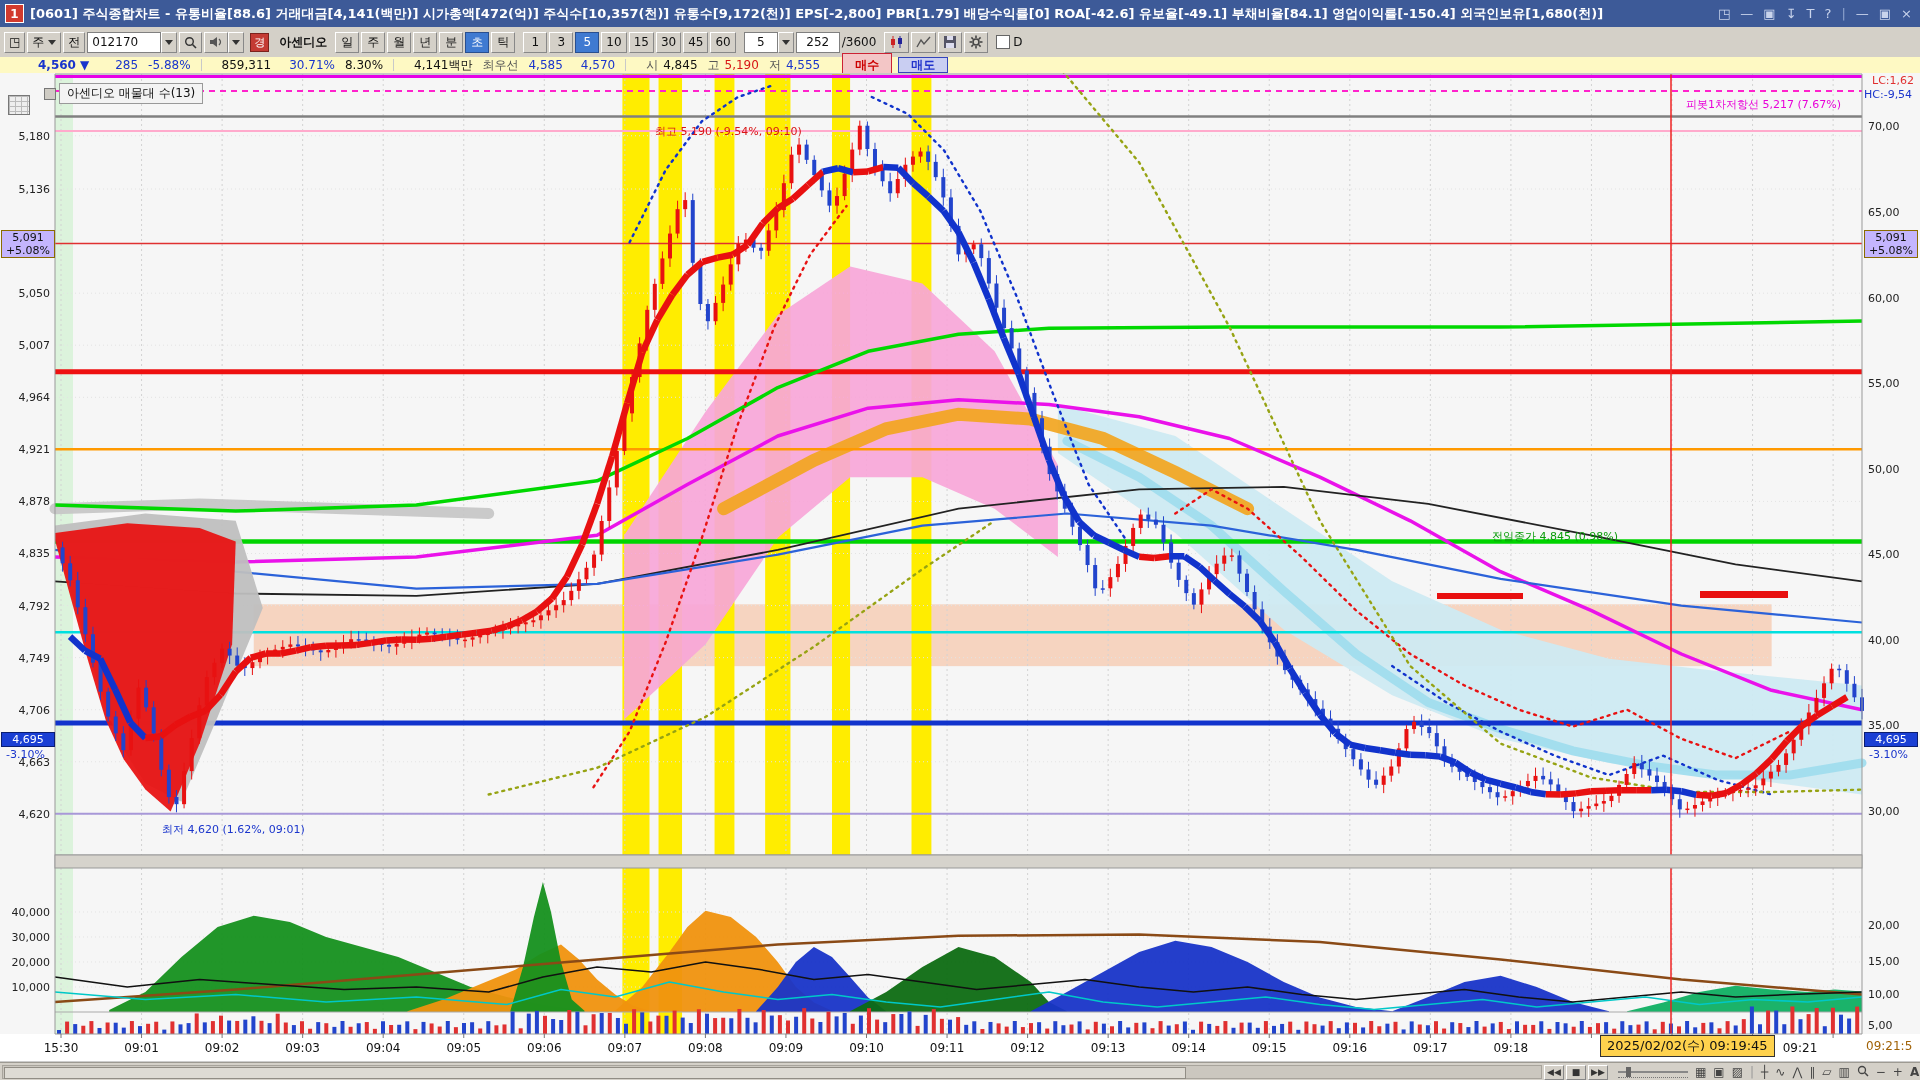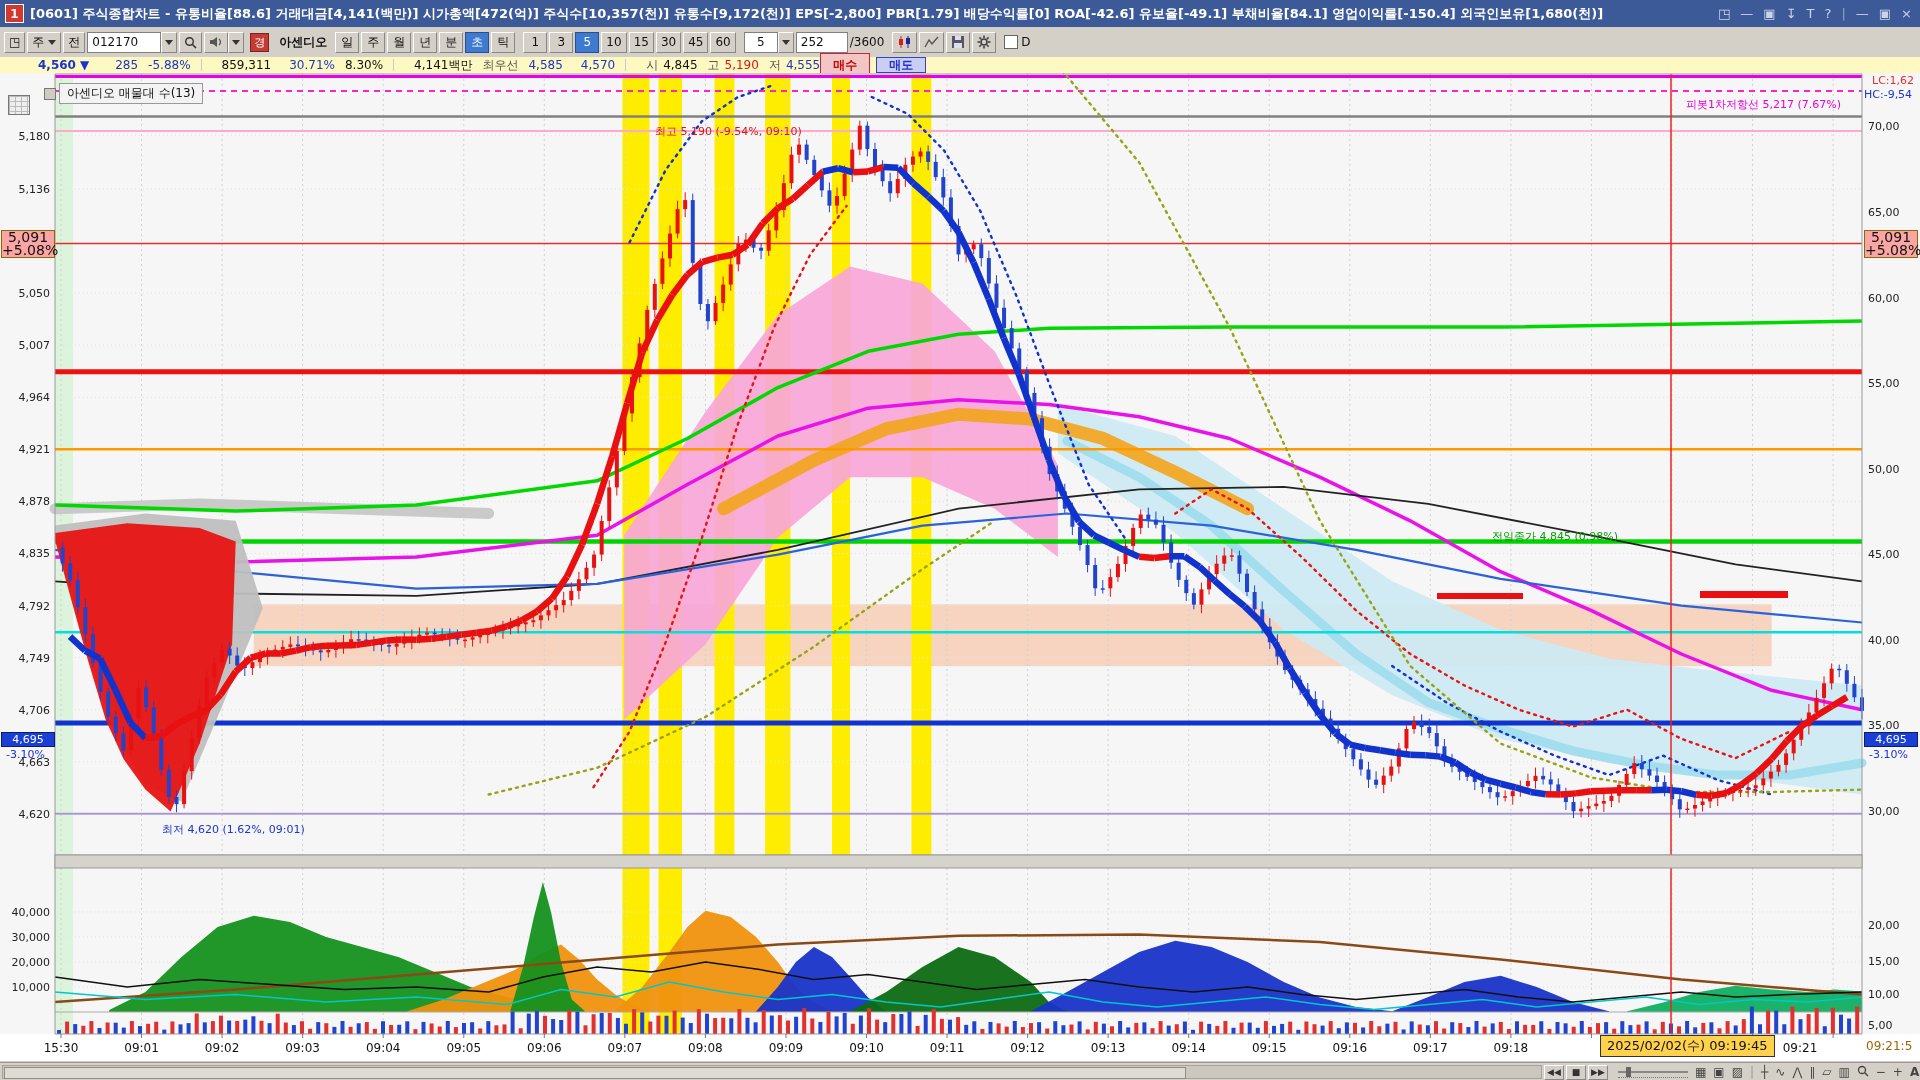--- a/index.html
+++ b/index.html
@@ -29,35 +29,35 @@
   .redbadge{width:17px;height:17px;background:#c43b34;color:#fff;font-size:11px;display:flex;
     align-items:center;justify-content:center;margin-left:6px;border:1px solid #7c221d;}
   .tsep{width:6px;}
   .chkbox{width:12px;height:12px;background:#fff;border:1px solid #666;margin-left:8px;}
   
   .infobar{position:absolute;left:0;top:57px;width:1920px;height:16px;background:#fef9c3;
     border-bottom:1px solid #b5b2aa;display:flex;align-items:center;font-size:12px;color:#111;}
   .infobar .sep{width:1px;height:12px;background:#c9c9c9;margin:0 10px;}
   .blue{color:#1a35cc;} .red{color:#d81616;} .dim{color:#555;}
   .ib{margin-left:10px;white-space:nowrap;}
-  .buybtn{padding:4px 12px;height:14px;display:flex;align-items:center;
+  .buybtn{margin-left:22px;padding:4px 12px;height:14px;display:flex;align-items:center;
     background:#f3c6c6;border:1px solid #c23;color:#c00;font-weight:bold;font-size:12px;}
   .sellbtn{margin-left:6px;padding:0 12px;height:14px;display:flex;align-items:center;
     background:#c9cef2;border:1px solid #34b;color:#23c;font-weight:bold;font-size:12px;}
   
   .chart-area{position:absolute;left:0;top:73px;width:1920px;height:989px;background:#f6f6f6;}
   .ca{position:absolute;white-space:nowrap;font-size:11px;}
   .hdrbox{left:44px;top:10px;display:flex;align-items:center;}
   .hdr-sq{width:10px;height:10px;background:#cfccc4;border:1px solid #777;margin-right:3px;}
   .hdr-label{border:1px solid #999;background:#f3f3f3;padding:1px 7px;font-size:12px;color:#111;}
   .gridicon{left:8px;top:22px;width:20px;height:18px;border:1px solid #777;background:
     linear-gradient(#bbb 1px,transparent 1px) 0 0/100% 5px,
     linear-gradient(90deg,#bbb 1px,transparent 1px) 0 0/6px 100%,#eee;}
-  .mkbox-y{background:#fca5a5;border:1px solid #8a6b00;color:#111;text-align:center;
-    width:52px;line-height:13px;font-size:14px;}
+  .mkbox-y{background:#c4b5fd;border:1px solid #8a6b00;color:#111;text-align:center;
+    width:52px;line-height:13px;font-size:11px;}
   .mkbox-b{background:#1a3fd4;border:1px solid #0a1d70;color:#fff;text-align:center;
     width:52px;line-height:13px;font-size:11px;}
   .datebox{background:#ffd24d;border:1px solid #333;color:#111;padding:1px 6px;font-size:13px;}
   
   .bottombar{position:absolute;left:0;top:1062px;width:1920px;height:18px;background:#d4d0c8;
     border-top:1px solid #9d9a92;display:flex;align-items:center;font-size:11px;color:#333;}
   .hscroll{position:relative;width:1540px;height:14px;margin-left:2px;background:#cbc7bf;
     border:1px solid #a8a49c;box-sizing:border-box;}
   .hthumb{position:absolute;left:1px;top:1px;height:10px;width:1180px;background:#dedbd4;
     border:1px solid #918d85;}
@@ -144,21 +144,21 @@
       <div class="tbtn" style="min-width: 24px;">45</div>
       <div class="tbtn" style="min-width: 24px;">60</div>
     </div>
   <div class="tsep"></div>
   <div class="tinput" style="width:34px;justify-content:center">
       <span>5</span>
     </div>
   <div class="caret-btn">
       <span class="caret" style="margin:4px 0 0 0"></span>
     </div>
-  <div class="tinput" style="width:52px;justify-content:flex-start">
+  <div class="tinput" style="width:44px;justify-content:center">
       <span>252</span>
     </div>
   <div class="ib" style="margin-left:2px">/3600</div>
   <div class="tbtn" style="margin-left:8px">
     <svg width="15" height="14" viewBox="0 0 15 14">
         <line x1="4" y1="1" x2="4" y2="13" stroke="#c22" stroke-width="1"></line>
         <rect x="2" y="4" width="4" height="6" fill="#c22"></rect>
         <line x1="11" y1="1" x2="11" y2="13" stroke="#229" stroke-width="1"></line>
         <rect x="9" y="3" width="4" height="6" fill="#229"></rect>
       </svg>

